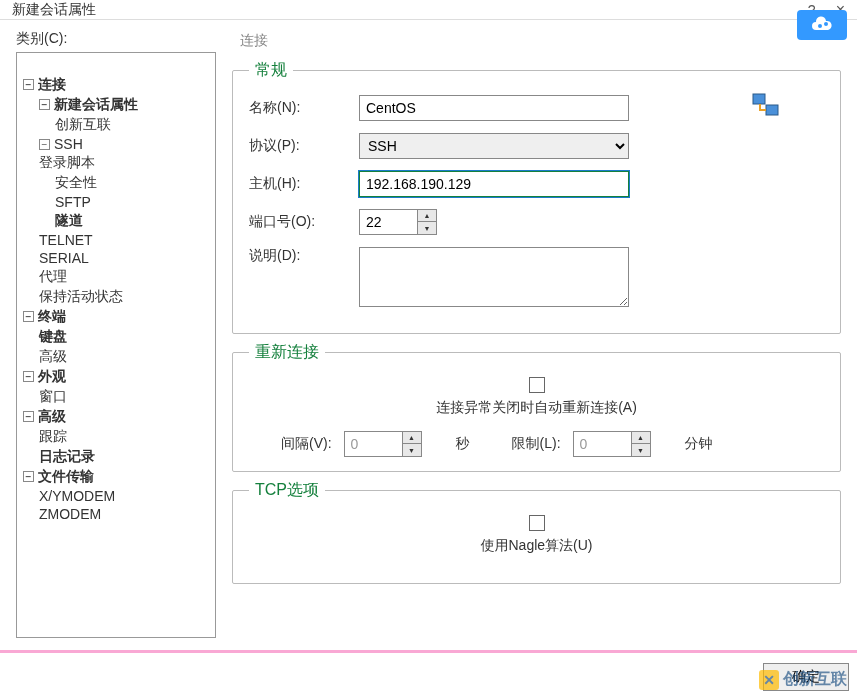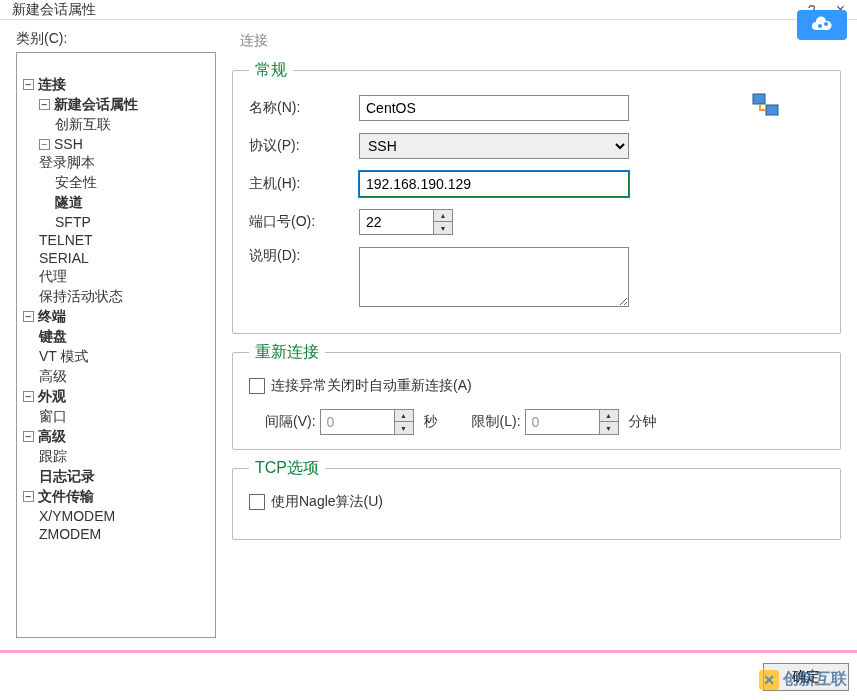--- a/index.html
+++ b/index.html
@@ -33,34 +33,34 @@
     legend { padding: 0 6px; color: #15803d; font-size: 16px; }
     
     .form-row { display: flex; align-items: center; margin-bottom: 12px; }
     .form-row label.fl { width: 110px; font-size: 14px; }
     .text-input { border: 1px solid #888; padding: 3px 6px; font-size: 14px; height: 26px; width: 270px; }
     .text-input.focus { border: 1px solid #15803d; outline: 1px solid #1a7bc9; }
     
     select.combo { border: 1px solid #888; padding: 2px 4px; font-size: 14px; height: 26px; width: 270px; background: #efefef; }
     
     .spin-wrap { display: flex; align-items: stretch; width: 100px; }
-    .spin-wrap input { border: 1px solid #888; border-right: none; padding: 3px 6px; font-size: 14px; width: 74px; height: 26px; }
+    .spin-wrap input { border: 1px solid #888; border-right: none; padding: 3px 6px; font-size: 14px; width: 58px; height: 26px; }
     .spin-btns { display: flex; flex-direction: column; border: 1px solid #888; }
     .spin-btn { width: 18px; height: 12px; background: #e8e8e8; display: flex; align-items: center; justify-content: center; font-size: 7px; cursor: pointer; }
     .spin-btn:first-child { border-bottom: 1px solid #888; }
     
     .textarea { border: 1px solid #888; width: 270px; height: 60px; }
     
     .conn-icon { position: absolute; right: 60px; top: 12px; }
     .fs-general { position: relative; }
     
-    .checkbox-row { display: flex; align-items: center; gap: 6px; margin-bottom: 14px; }
+    .checkbox-row { display: flex; align-items: center; gap: 6px; margin-bottom: 14px; flex-direction: column; }
     .checkbox { width: 16px; height: 16px; border: 1px solid #666; background: #fff; cursor: pointer; }
     
-    .inline-form { display: flex; align-items: center; gap: 4px; margin-left: 16px; }
+    .inline-form { display: flex; align-items: center; gap: 12px; margin-left: 32px; }
     .spin-wrap.disabled input { color: #999; }
     
     .button-bar { position: absolute; bottom: 0; left: 0; right: 0; height: 50px; display: flex; align-items: center; justify-content: flex-end; gap: 16px; padding: 0 8px; border-top: 3px solid #f9a8d4; background: #fff; }
     .btn { border: 1px solid #888; background: #efefef; padding: 4px 28px; font-size: 14px; cursor: pointer; }
     
     .watermark { position: absolute; right: 10px; bottom: 10px; display: flex; align-items: center; gap: 4px; opacity: 0.7; pointer-events: none; }
     .watermark-logo { width: 20px; height: 20px; background: #ffbb00; border-radius: 3px; display: flex; align-items: center; justify-content: center; color: #2a5a8a; font-weight: bold; font-size: 14px; }
     .watermark-text { color: #2a5a8a; font-weight: bold; font-size: 16px; }
   </style>
 </head>
@@ -82,29 +82,28 @@
 <div class="content">
   <div class="tree-wrap">
     <div class="category-label">类别(C):</div>
     <div class="tree">
       <div class="tree-item bold tree-indent-0"><span class="expander">−</span><span>连接</span></div>
       <div class="tree-item bold tree-indent-1"><span class="expander">−</span><span>新建会话属性</span></div>
       <div class="tree-item tree-indent-2"><span>创新互联</span></div>
       <div class="tree-item tree-indent-1"><span class="expander">−</span><span>SSH</span></div>
       <div class="tree-item tree-indent-1"><span>登录脚本</span></div>
       <div class="tree-item tree-indent-2"><span>安全性</span></div>
+      <div class="tree-item tree-indent-2"><span>SFTP</span></div>
       <div class="tree-item bold tree-indent-2"><span>隧道</span></div>
-      <div class="tree-item tree-indent-2"><span>SFTP</span></div>
       <div class="tree-item tree-indent-1"><span>TELNET</span></div>
       <div class="tree-item tree-indent-1"><span>SERIAL</span></div>
       <div class="tree-item tree-indent-1"><span>代理</span></div>
       <div class="tree-item tree-indent-1"><span>保持活动状态</span></div>
       <div class="tree-item bold tree-indent-0"><span class="expander">−</span><span>终端</span></div>
       <div class="tree-item bold tree-indent-1"><span>键盘</span></div>
-      <div class="tree-item tree-indent-1"><span>VT 模式</span></div>
       <div class="tree-item tree-indent-1"><span>高级</span></div>
       <div class="tree-item bold tree-indent-0"><span class="expander">−</span><span>外观</span></div>
       <div class="tree-item tree-indent-1"><span>窗口</span></div>
       <div class="tree-item bold tree-indent-0"><span class="expander">−</span><span>高级</span></div>
       <div class="tree-item tree-indent-1"><span>跟踪</span></div>
       <div class="tree-item bold tree-indent-1"><span>日志记录</span></div>
       <div class="tree-item bold tree-indent-0"><span class="expander">−</span><span>文件传输</span></div>
       <div class="tree-item tree-indent-1"><span>X/YMODEM</span></div>
       <div class="tree-item tree-indent-1"><span>ZMODEM</span></div>
     </div>

